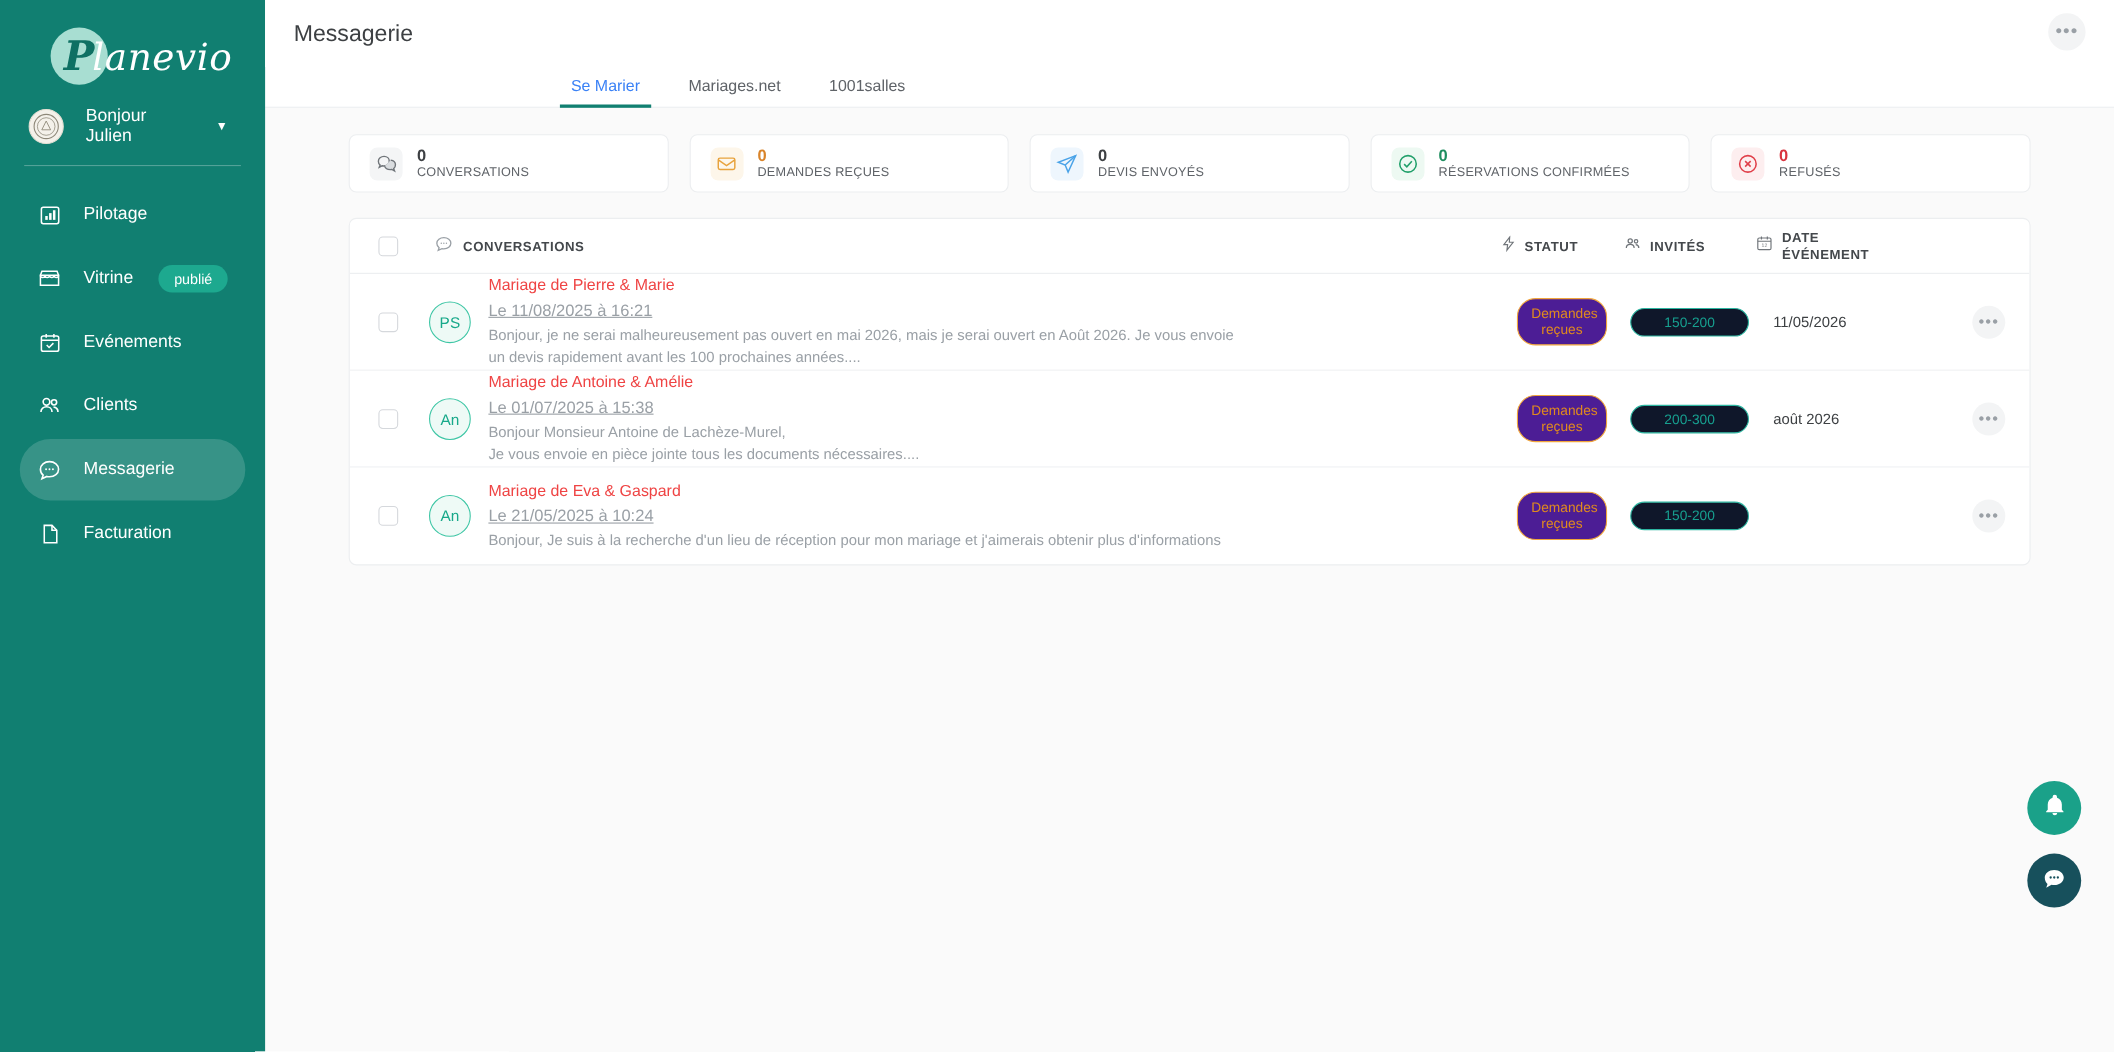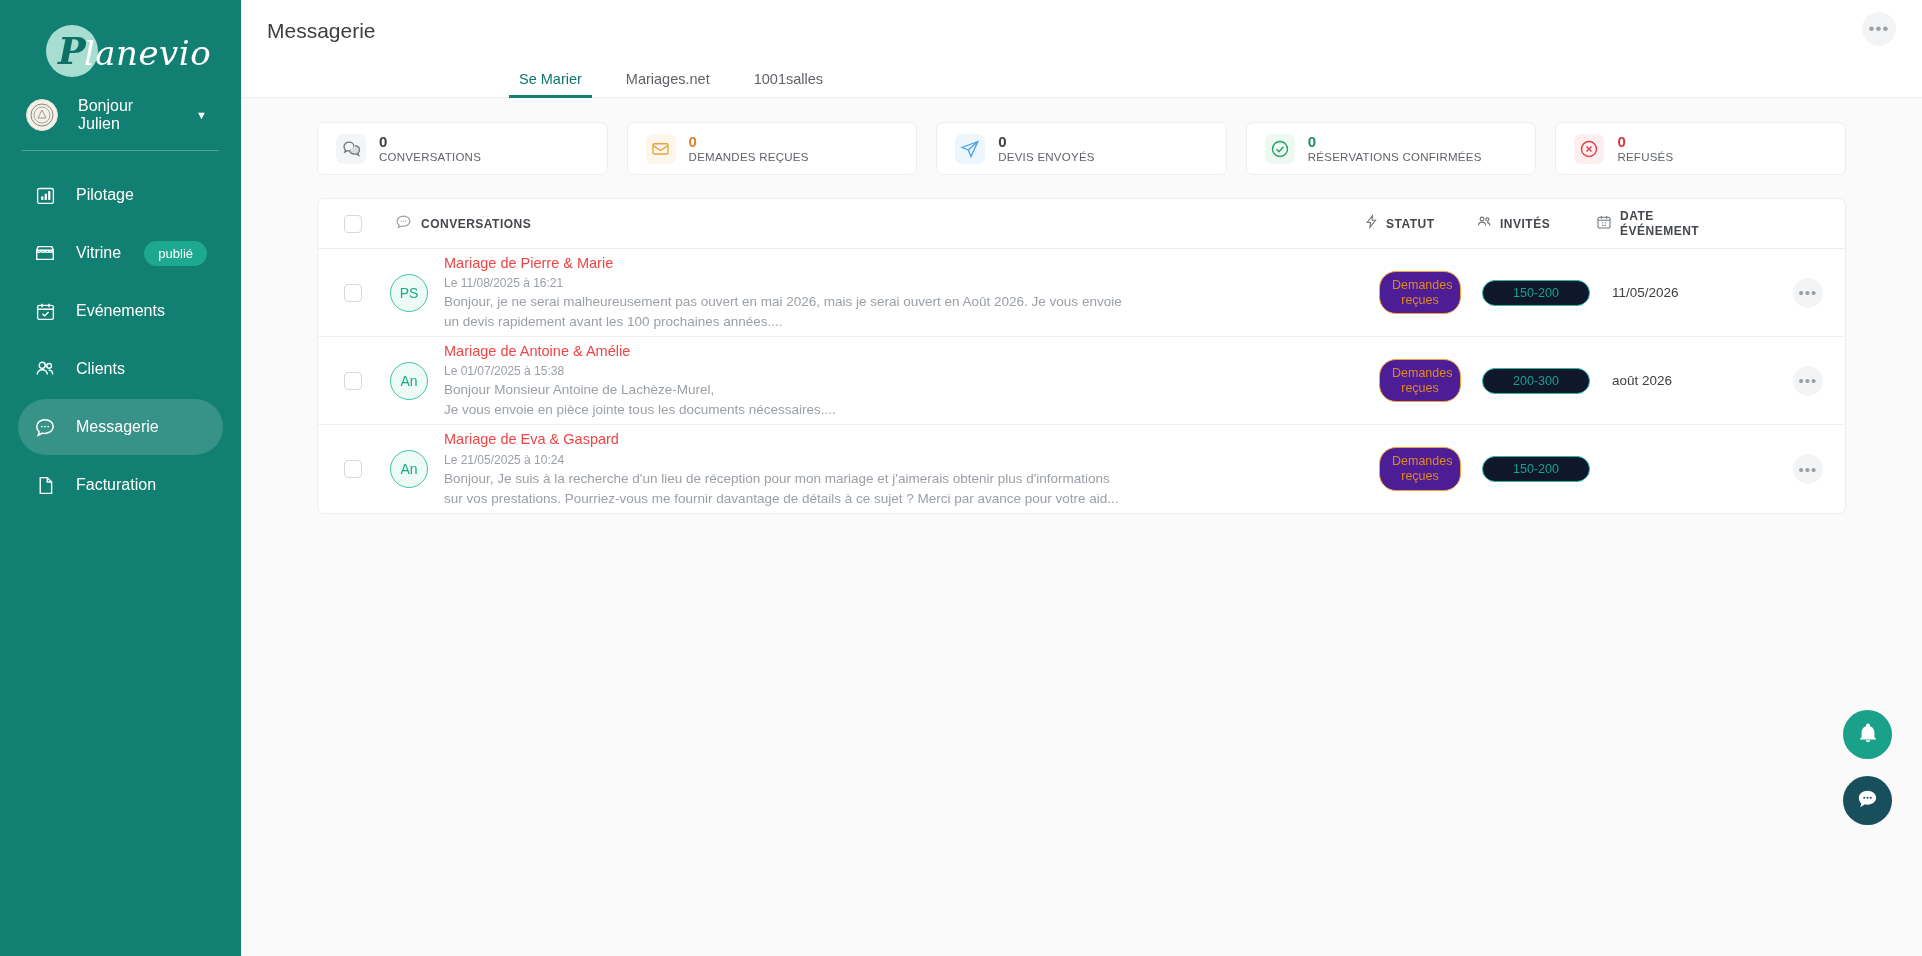--- a/index.html
+++ b/index.html
@@ -93,21 +93,21 @@
   }
   .tabs {
     height: 37px; background: #ffffff; flex: 0 0 37px;
     display: flex; align-items: flex-end; padding-left: 256px;
     border-bottom: 1px solid #eceef0; gap: 0;
   }
   .tab {
     font-size: 14.5px; color: #5f6368; padding: 0 22px 10px 22px;
     cursor: pointer; position: relative;
   }
-  .tab.active { color: #0f766e; }
+  .tab.active { color: #3b82f6; }
   .tab.active::after {
     content: ""; position: absolute; left: 12px; right: 12px; bottom: -1px;
     height: 3px; background: #117f71;
   }
 
   .content { flex: 1; padding: 24px 76px 0 76px; overflow: hidden; }
 
   
   .stats { display: flex; gap: 19px; margin-bottom: 23px; }
   .stat-card {
@@ -154,21 +154,21 @@
   }
   .row:last-child { border-bottom: none; }
   .row-avatar {
     width: 38px; height: 38px; border-radius: 50%;
     border: 1.5px solid #3ec6a5; background: #eefaf6;
     display: flex; align-items: center; justify-content: center;
     color: #18a98a; font-size: 14px; flex: 0 0 38px; margin-left: 28px;
   }
   .row-main { flex: 1; padding-left: 16px; padding-right: 20px; min-width: 0; }
   .row-title { font-size: 14.5px; color: #ef4444; line-height: 1.5; }
-  .row-date { font-size: 12px; color: #9aa0a6; line-height: 1.5; }
+  .row-date { font-size: 15px; color: #9aa0a6; line-height: 1.5; text-decoration: underline; }
   .row-snippet {
     font-size: 13.5px; color: #9aa0a6; line-height: 1.48;
     max-width: 760px;
   }
   .cell-statut { width: 112px; display: flex; justify-content: center; }
   .status-badge {
     border: 1px solid #f0a53c; color: #e08a1e; background: #4c1d95;
     border-radius: 17px; font-size: 12.5px; line-height: 1.18;
     padding: 6px 12px; text-align: center; width: 82px;
   }
@@ -485,21 +485,20 @@
           </div>
         </div>
 
         <div class="row">
           <div class="cb"></div>
           <div class="row-avatar">An</div>
           <div class="row-main">
             <div class="row-title">Mariage de Eva &amp; Gaspard</div>
             <div class="row-date">Le 21/05/2025 à 10:24</div>
             <div class="row-snippet">Bonjour, Je suis à la recherche d'un lieu de réception pour mon mariage et j'aimerais obtenir plus d'informations</div>
-            <div class="row-snippet">sur vos prestations. Pourriez-vous me fournir davantage de détails à ce sujet ? Merci par avance pour votre aid...</div>
           </div>
           <div class="cell-statut">
             <div class="status-badge">
               <div>Demandes</div>
               <div>reçues</div>
             </div>
           </div>
           <div class="cell-invites">
             <div class="guest-pill">150-200</div>
           </div>

